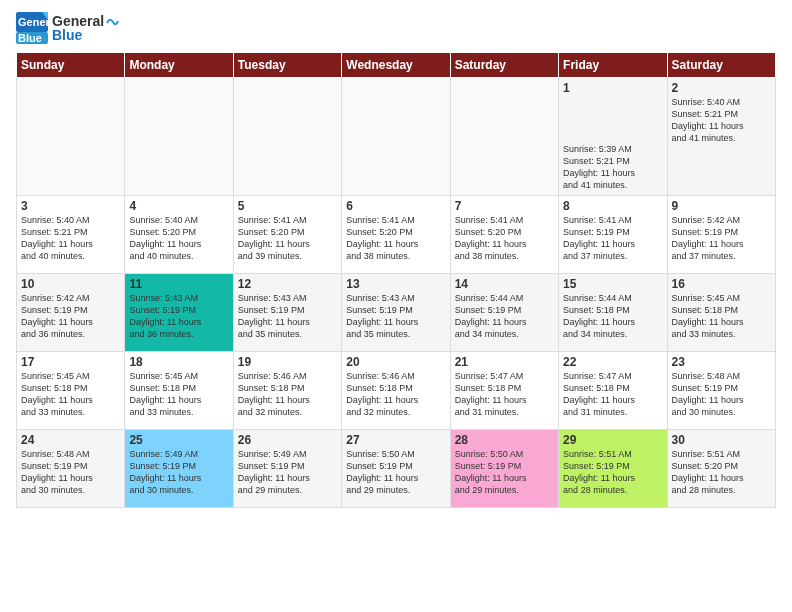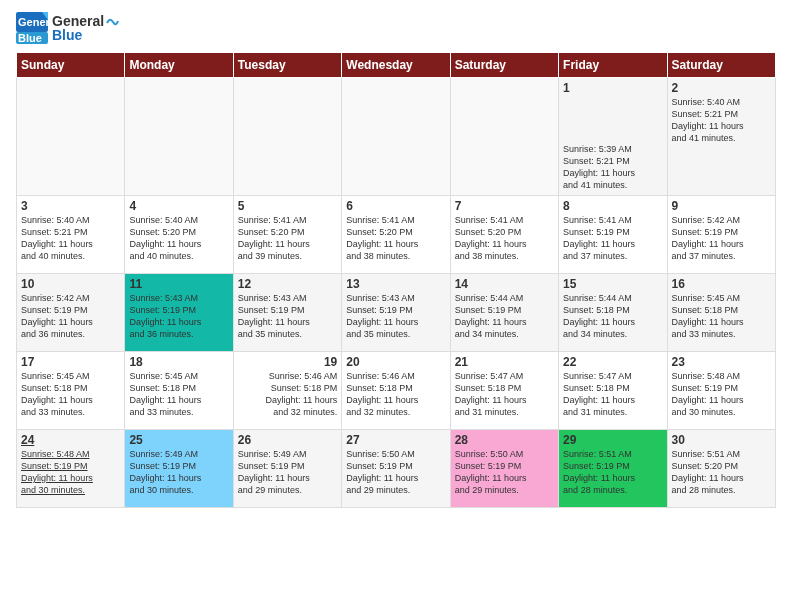--- a/index.html
+++ b/index.html
@@ -251,21 +251,21 @@
 Daylight: 11 hours
 and 33 minutes.</div>
           </td>
           <td style="background: rgb(255, 255, 255);">
             <span class="day-num">18</span>
             <div class="day-info" style="white-space: pre-line;">Sunrise: 5:45 AM
 Sunset: 5:18 PM
 Daylight: 11 hours
 and 33 minutes.</div>
           </td>
-          <td style="background: rgb(255, 255, 255); text-align: right;">
+          <td style="background: rgb(255, 255, 255);">
             <span class="day-num">19</span>
             <div class="day-info" style="white-space: pre-line;">Sunrise: 5:46 AM
 Sunset: 5:18 PM
 Daylight: 11 hours
 and 32 minutes.</div>
           </td>
           <td style="background: rgb(255, 255, 255);">
             <span class="day-num">20</span>
             <div class="day-info" style="white-space: pre-line;">Sunrise: 5:46 AM
 Sunset: 5:18 PM
@@ -288,21 +288,21 @@
           </td>
           <td style="background: rgb(255, 255, 255);">
             <span class="day-num">23</span>
             <div class="day-info" style="white-space: pre-line;">Sunrise: 5:48 AM
 Sunset: 5:19 PM
 Daylight: 11 hours
 and 30 minutes.</div>
           </td>
         </tr>
         <tr>
-          <td style="background: rgb(245, 245, 245); text-decoration: underline;">
+          <td style="background: rgb(245, 245, 245);">
             <span class="day-num">24</span>
             <div class="day-info" style="white-space: pre-line;">Sunrise: 5:48 AM
 Sunset: 5:19 PM
 Daylight: 11 hours
 and 30 minutes.</div>
           </td>
           <td style="background: #7dd3fc;">
             <span class="day-num">25</span>
             <div class="day-info" style="white-space: pre-line;">Sunrise: 5:49 AM
 Sunset: 5:19 PM
@@ -323,21 +323,21 @@
 Daylight: 11 hours
 and 29 minutes.</div>
           </td>
           <td style="background: #f9a8d4;">
             <span class="day-num">28</span>
             <div class="day-info" style="white-space: pre-line;">Sunrise: 5:50 AM
 Sunset: 5:19 PM
 Daylight: 11 hours
 and 29 minutes.</div>
           </td>
-          <td style="background: #22c55e;">
+          <td style="background: #bef264;">
             <span class="day-num">29</span>
             <div class="day-info" style="white-space: pre-line;">Sunrise: 5:51 AM
 Sunset: 5:19 PM
 Daylight: 11 hours
 and 28 minutes.</div>
           </td>
           <td style="background: rgb(245, 245, 245);">
             <span class="day-num">30</span>
             <div class="day-info" style="white-space: pre-line;">Sunrise: 5:51 AM
 Sunset: 5:20 PM

